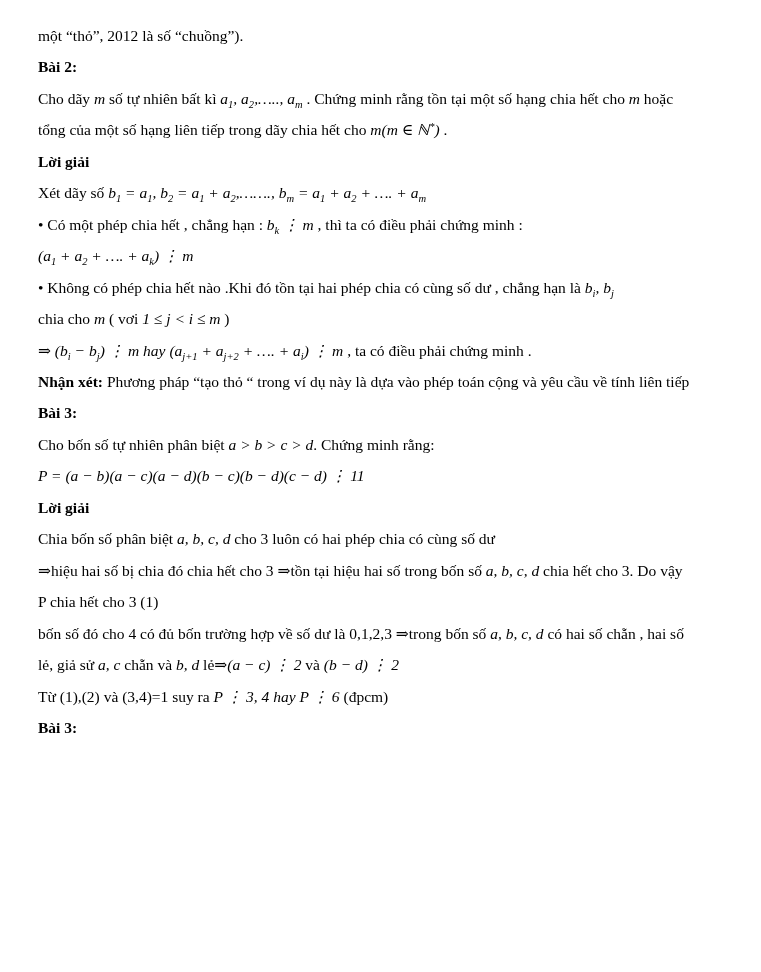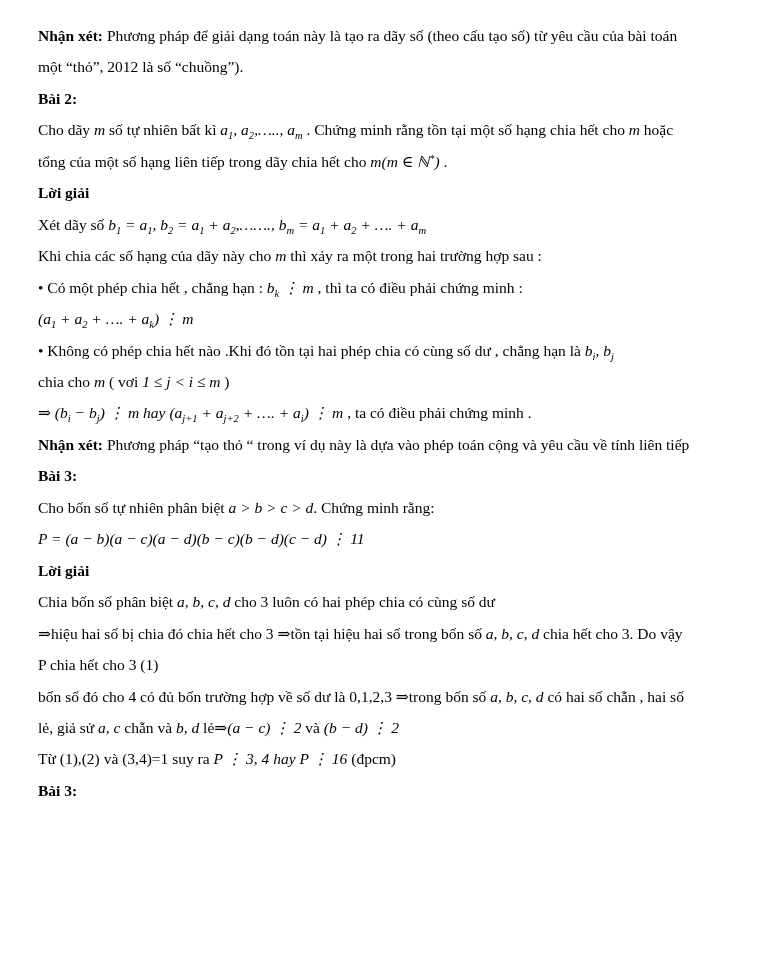--- a/index.html
+++ b/index.html
@@ -25,39 +25,37 @@
   .bold { font-weight: bold; }
   .math { font-style: italic; }
   .sub  { font-size: 0.68em; vertical-align: -0.35em; line-height: 0; }
   .sup  { font-size: 0.68em; vertical-align: 0.5em;  line-height: 0; }
 </style>
 </head>
 <body>
 
 <div class="page">
   <div class="doc-body">
-      <div class="line"><span class="bold">Nhận xét:</span><span> Phương pháp để giải dạng toán này là tạo ra dãy số (theo cấu tạo số) từ yêu cầu của bài toán</span></div>
       <div class="line"><span>một “thỏ”, 2012 là số “chuồng”).</span></div>
       <div class="line"><span class="bold">Bài 2:</span></div>
       <div class="line"><span>Cho dãy </span><span class="math">m</span><span> số tự nhiên bất kì </span><span class="math">a</span><span class="math sub">1</span><span class="math">, </span><span class="math">a</span><span class="math sub">2</span><span class="math">,….., </span><span class="math">a</span><span class="math sub">m</span><span> . Chứng minh rằng tồn tại một số hạng chia hết cho </span><span class="math">m</span><span> hoặc</span></div>
       <div class="line"><span>tổng của một số hạng liên tiếp trong dãy chia hết cho </span><span class="math">m(m ∈ ℕ</span><span class="math sup">*</span><span class="math">)</span><span> .</span></div>
       <div class="line"><span class="bold">Lời giải</span></div>
       <div class="line"><span>Xét dãy số </span><span class="math">b</span><span class="math sub">1</span><span class="math"> = </span><span class="math">a</span><span class="math sub">1</span><span class="math">, </span><span class="math">b</span><span class="math sub">2</span><span class="math"> = </span><span class="math">a</span><span class="math sub">1</span><span class="math"> + </span><span class="math">a</span><span class="math sub">2</span><span class="math">,……., </span><span class="math">b</span><span class="math sub">m</span><span class="math"> = </span><span class="math">a</span><span class="math sub">1</span><span class="math"> + </span><span class="math">a</span><span class="math sub">2</span><span class="math"> + …. + </span><span class="math">a</span><span class="math sub">m</span></div>
-      <div class="line"><span>Khi chia các số hạng của dãy này cho </span><span class="math">m</span><span> thì xảy ra một trong hai trường hợp sau :</span></div>
       <div class="line"><span>• Có một phép chia hết , chẳng hạn : </span><span class="math">b</span><span class="math sub">k</span><span class="math"> ⋮ m</span><span>  , thì ta có điều phải chứng minh :</span></div>
       <div class="line"><span class="math">(</span><span class="math">a</span><span class="math sub">1</span><span class="math"> + </span><span class="math">a</span><span class="math sub">2</span><span class="math"> + …. + </span><span class="math">a</span><span class="math sub">k</span><span class="math">) ⋮ m</span></div>
       <div class="line"><span>•  Không có phép chia hết nào .Khi đó tồn tại hai phép chia có cùng số dư , chẳng hạn là </span><span class="math">b</span><span class="math sub">i</span><span class="math">, </span><span class="math">b</span><span class="math sub">j</span></div>
       <div class="line"><span>chia cho </span><span class="math">m</span><span> ( vơi </span><span class="math">1 ≤ j &lt; i ≤ m</span><span> )</span></div>
       <div class="line"><span class="math">⇒ (</span><span class="math">b</span><span class="math sub">i</span><span class="math"> − </span><span class="math">b</span><span class="math sub">j</span><span class="math">) ⋮ m</span><span class="math">  hay  </span><span class="math">(</span><span class="math">a</span><span class="math sub">j+1</span><span class="math"> + </span><span class="math">a</span><span class="math sub">j+2</span><span class="math"> + …. + </span><span class="math">a</span><span class="math sub">i</span><span class="math">) ⋮ m</span><span> , ta có điều phải chứng minh .</span></div>
       <div class="line"><span class="bold">Nhận xét:</span><span> Phương pháp “tạo thỏ “ trong ví dụ này là dựa vào phép toán cộng và yêu cầu về tính liên tiếp</span></div>
       <div class="line"><span class="bold">Bài 3:</span></div>
       <div class="line"><span>Cho bốn số tự nhiên phân biệt </span><span class="math">a &gt; b &gt; c &gt; d</span><span>. Chứng minh rằng:</span></div>
       <div class="line"><span class="math">P = (a − b)(a − c)(a − d)(b − c)(b − d)(c − d) ⋮ 11</span></div>
       <div class="line"><span class="bold">Lời giải</span></div>
       <div class="line"><span>Chia bốn số phân biệt </span><span class="math">a, b, c, d</span><span>  cho 3 luôn có hai phép chia có cùng số dư</span></div>
       <div class="line"><span>⇒hiệu hai số bị chia đó chia hết cho 3 ⇒tồn tại hiệu hai số trong bốn số </span><span class="math">a, b, c, d</span><span>  chia hết cho 3. Do vậy</span></div>
       <div class="line"><span>P chia hết cho 3 (1)</span></div>
       <div class="line"><span>bốn số đó cho 4 có đủ bốn trường hợp về số dư là 0,1,2,3 ⇒trong bốn số </span><span class="math">a, b, c, d</span><span>  có hai số chẵn , hai số</span></div>
       <div class="line"><span>lẻ, giả sử </span><span class="math">a, c</span><span> chẵn và </span><span class="math">b, d</span><span> lẻ⇒</span><span class="math">(a − c) ⋮ 2</span><span> và </span><span class="math">(b − d) ⋮ 2</span></div>
-      <div class="line"><span>Từ (1),(2) và (3,4)=1 suy ra </span><span class="math">P ⋮ 3, 4</span><span>   </span><span class="math">hay</span><span>   </span><span class="math">P ⋮ 16</span><span> (đpcm)</span></div>
+      <div class="line"><span>Từ (1),(2) và (3,4)=1 suy ra </span><span class="math">P ⋮ 3, 4</span><span>   </span><span class="math">hay</span><span>   </span><span class="math">P ⋮ 6</span><span> (đpcm)</span></div>
       <div class="line"><span class="bold">Bài 3:</span></div>
     </div>
 </div>
 
 </body></html>

